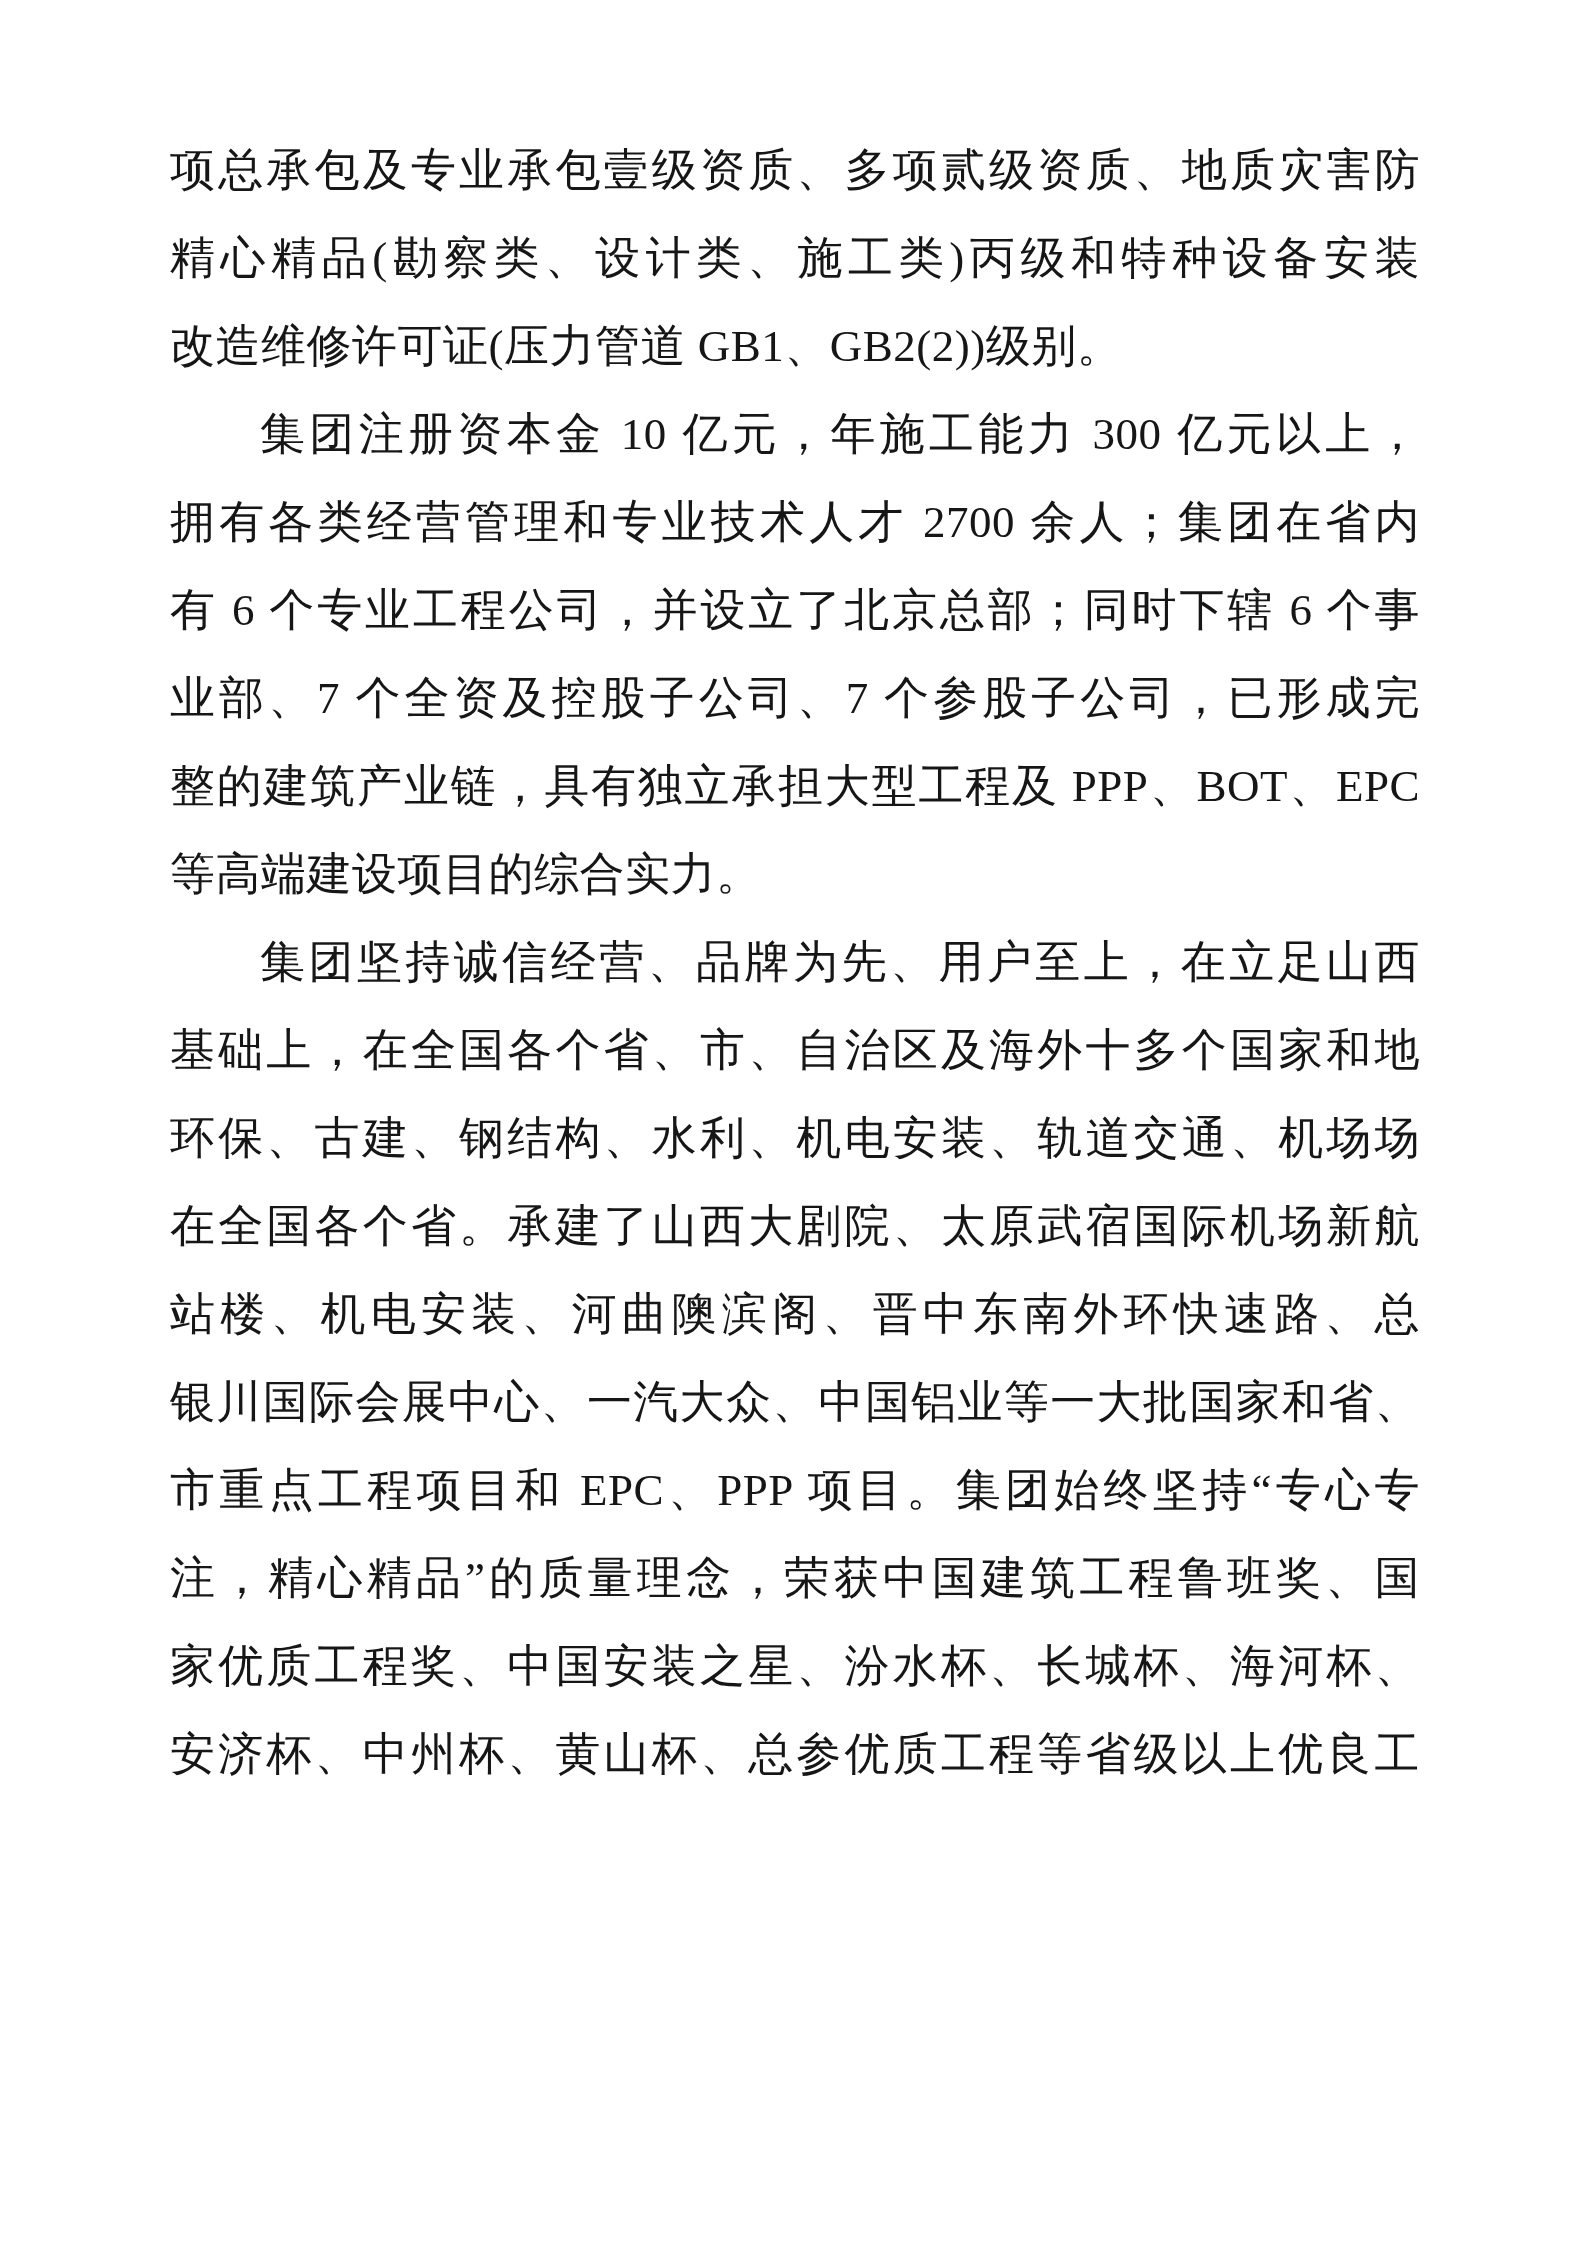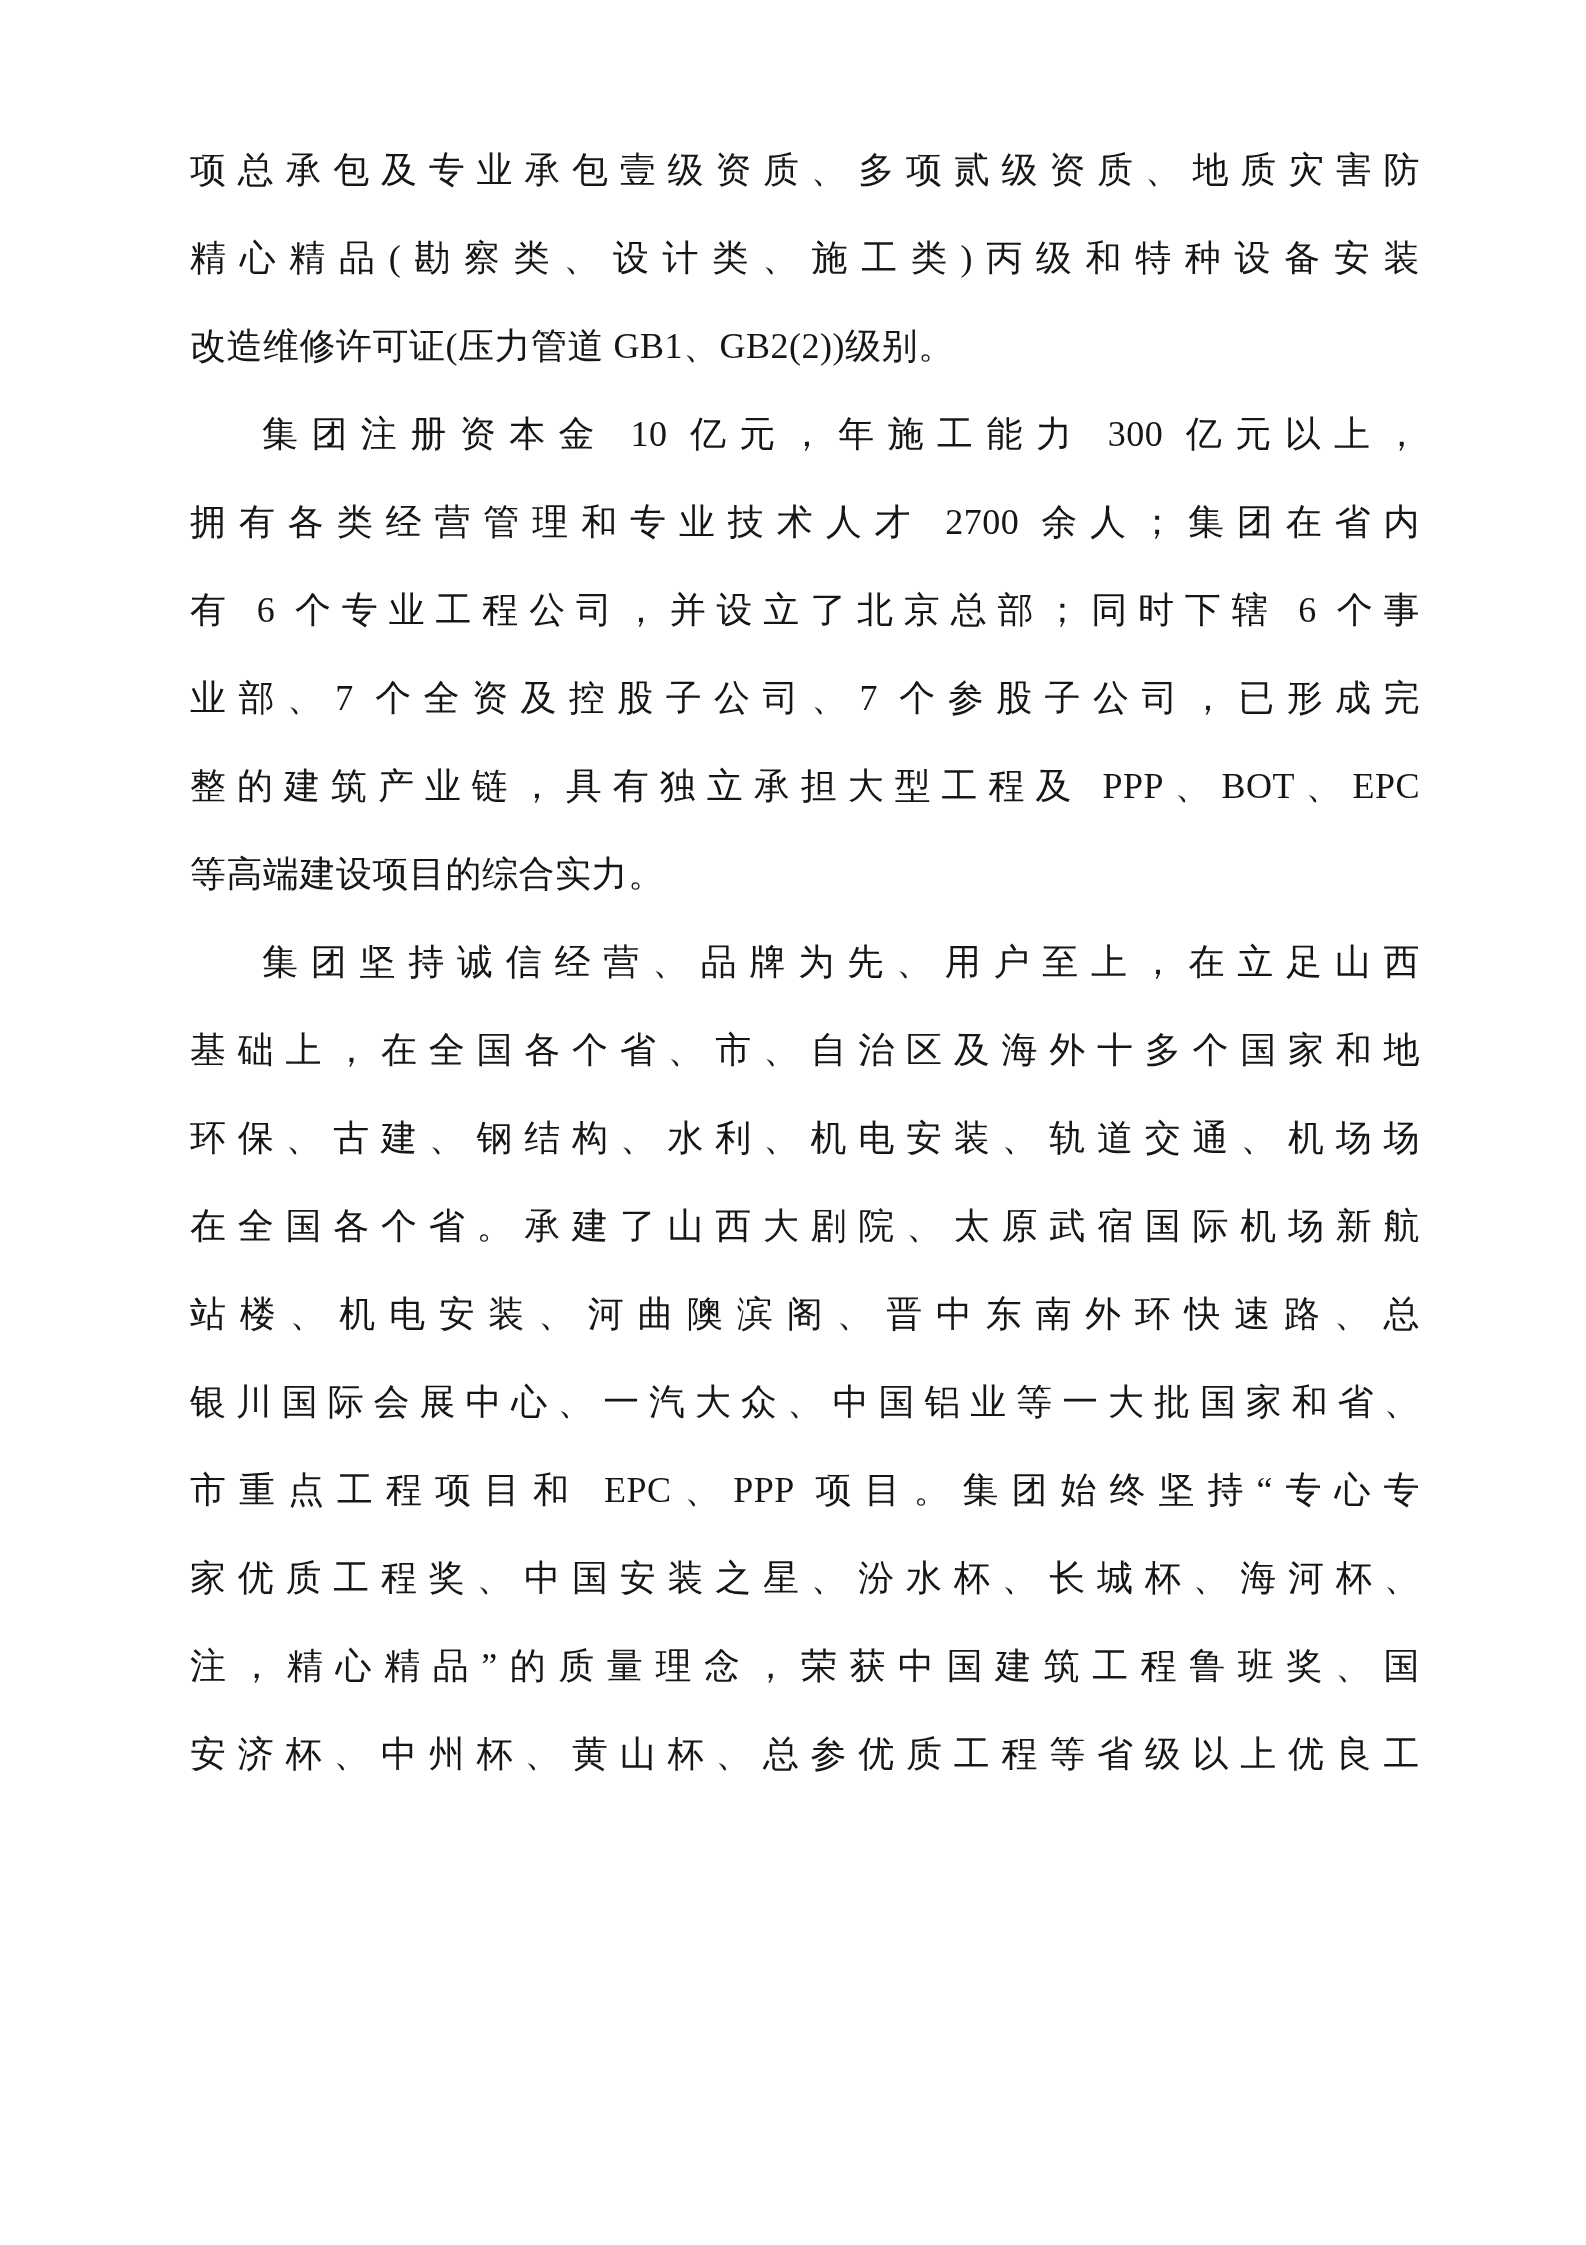--- a/index.html
+++ b/index.html
@@ -20,28 +20,27 @@
     padding: 126px 166px 0 170px;
     background: #ffffff;
   }
   .doc-body {
     width: 100%;
     color: #161616;
   }
   .line {
     height: 88px;
     line-height: 88px;
-    font-size: 36px;
+    font-size: 45px;
     white-space: nowrap;
     text-align: justify;
     text-align-last: justify;
     -moz-text-align-last: justify;
     letter-spacing: 0.5px;
     overflow: visible;
-    margin-left: 20px;
   }
   
   .line.para-end {
     text-align-last: left;
     -moz-text-align-last: left;
   }
   
   .line.first-indent {
     text-indent: 2em;
   }
@@ -60,17 +59,17 @@
       <div class="line">业部、7 个全资及控股子公司、7 个参股子公司，已形成完</div>
       <div class="line">整的建筑产业链，具有独立承担大型工程及 PPP、BOT、EPC</div>
       <div class="line para-end">等高端建设项目的综合实力。</div>
       <div class="line first-indent">集团坚持诚信经营、品牌为先、用户至上，在立足山西</div>
       <div class="line">基础上，在全国各个省、市、自治区及海外十多个国家和地</div>
       <div class="line">环保、古建、钢结构、水利、机电安装、轨道交通、机场场</div>
       <div class="line">在全国各个省。承建了山西大剧院、太原武宿国际机场新航</div>
       <div class="line">站楼、机电安装、河曲隩滨阁、晋中东南外环快速路、总</div>
       <div class="line">银川国际会展中心、一汽大众、中国铝业等一大批国家和省、</div>
       <div class="line">市重点工程项目和 EPC、PPP 项目。集团始终坚持“专心专</div>
+      <div class="line">注，精心精品”的质量理念，荣获中国建筑工程鲁班奖、国</div>
       <div class="line">家优质工程奖、中国安装之星、汾水杯、长城杯、海河杯、</div>
-      <div class="line">注，精心精品”的质量理念，荣获中国建筑工程鲁班奖、国</div>
       <div class="line">安济杯、中州杯、黄山杯、总参优质工程等省级以上优良工</div>
     </div>
 </div>
 
 </body></html>

